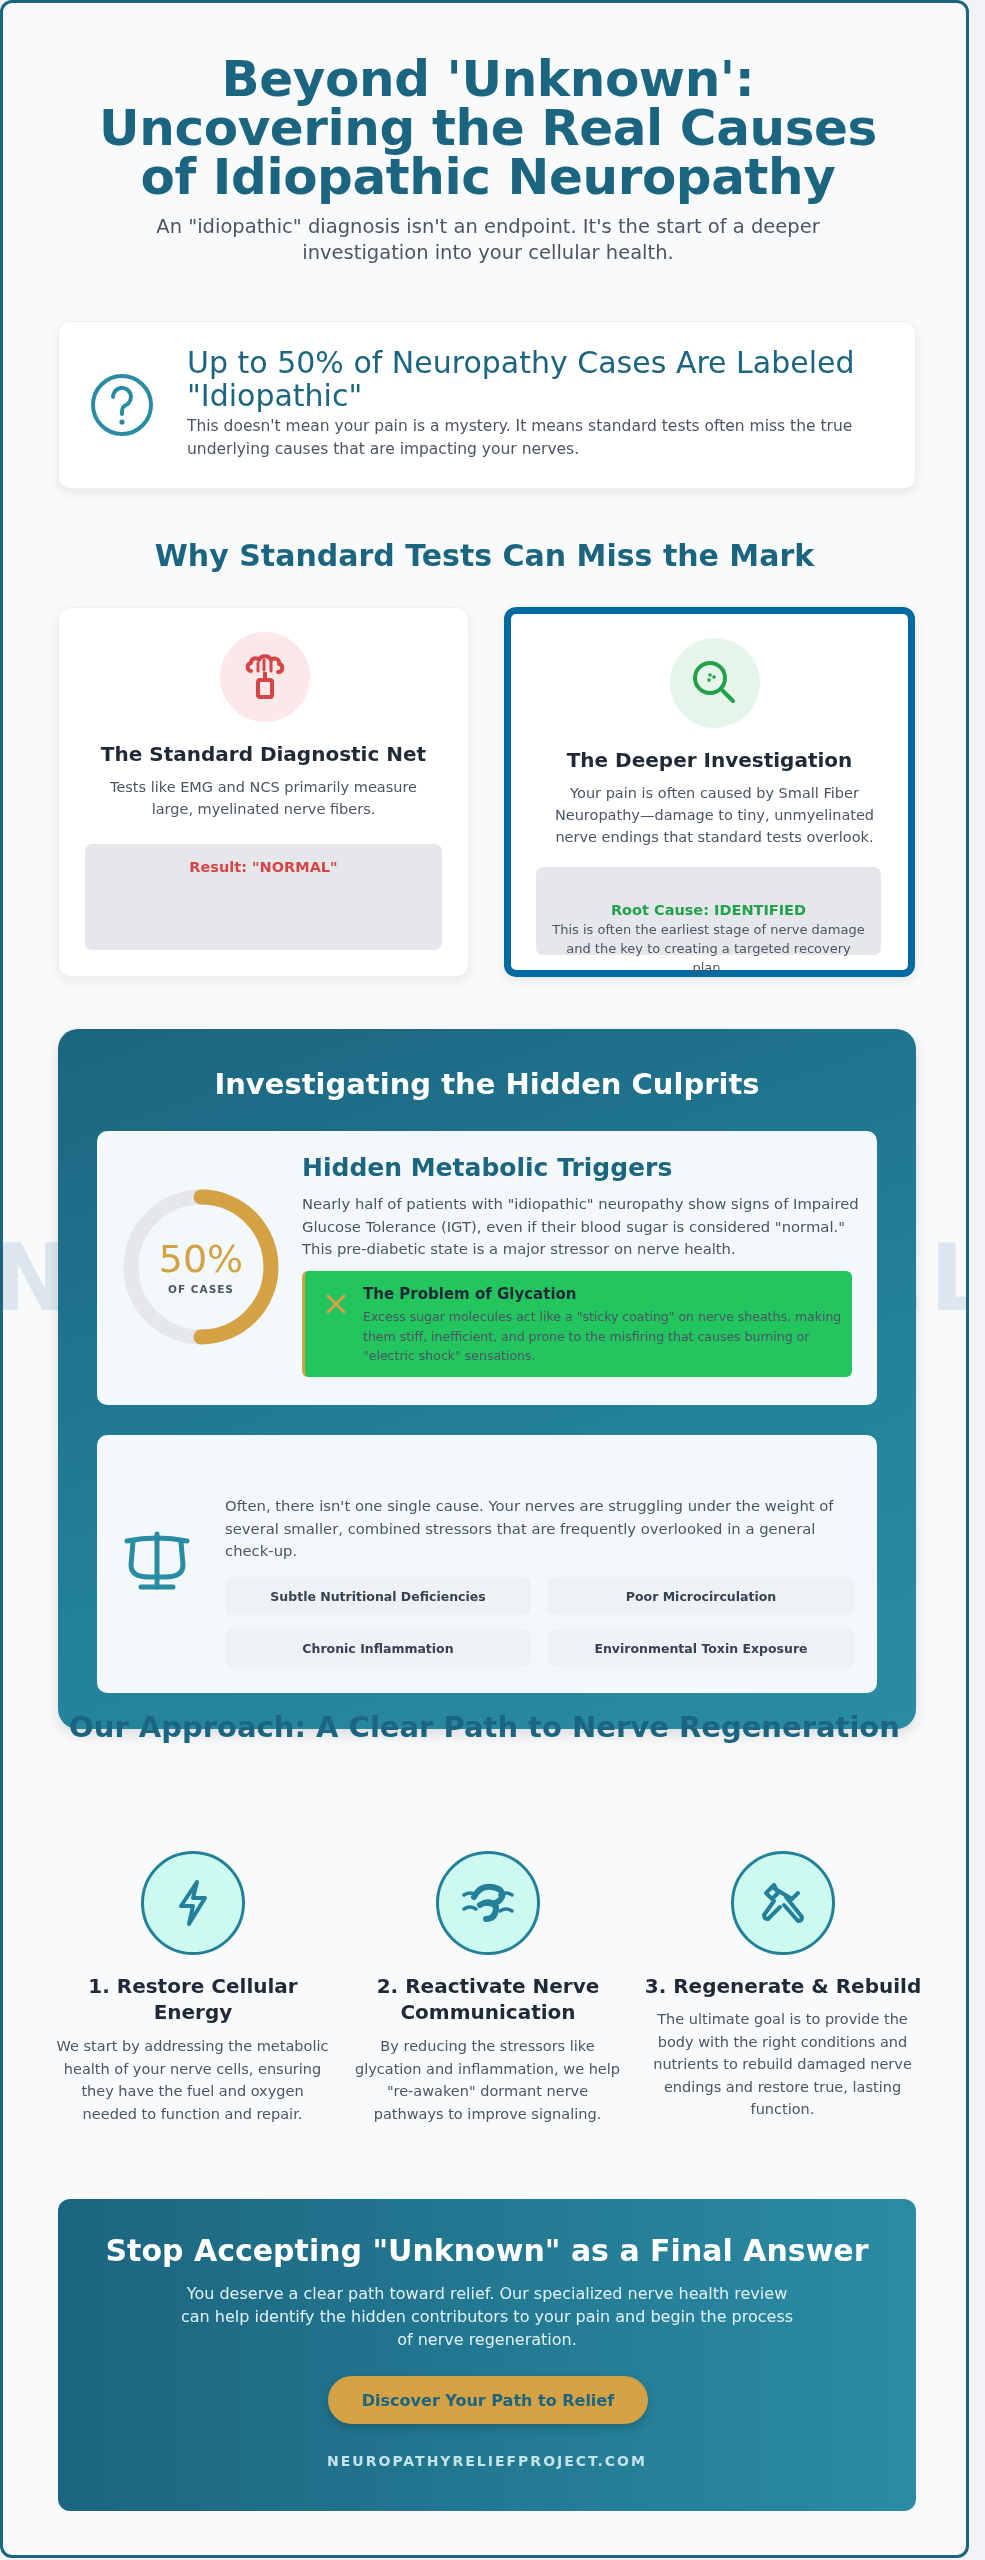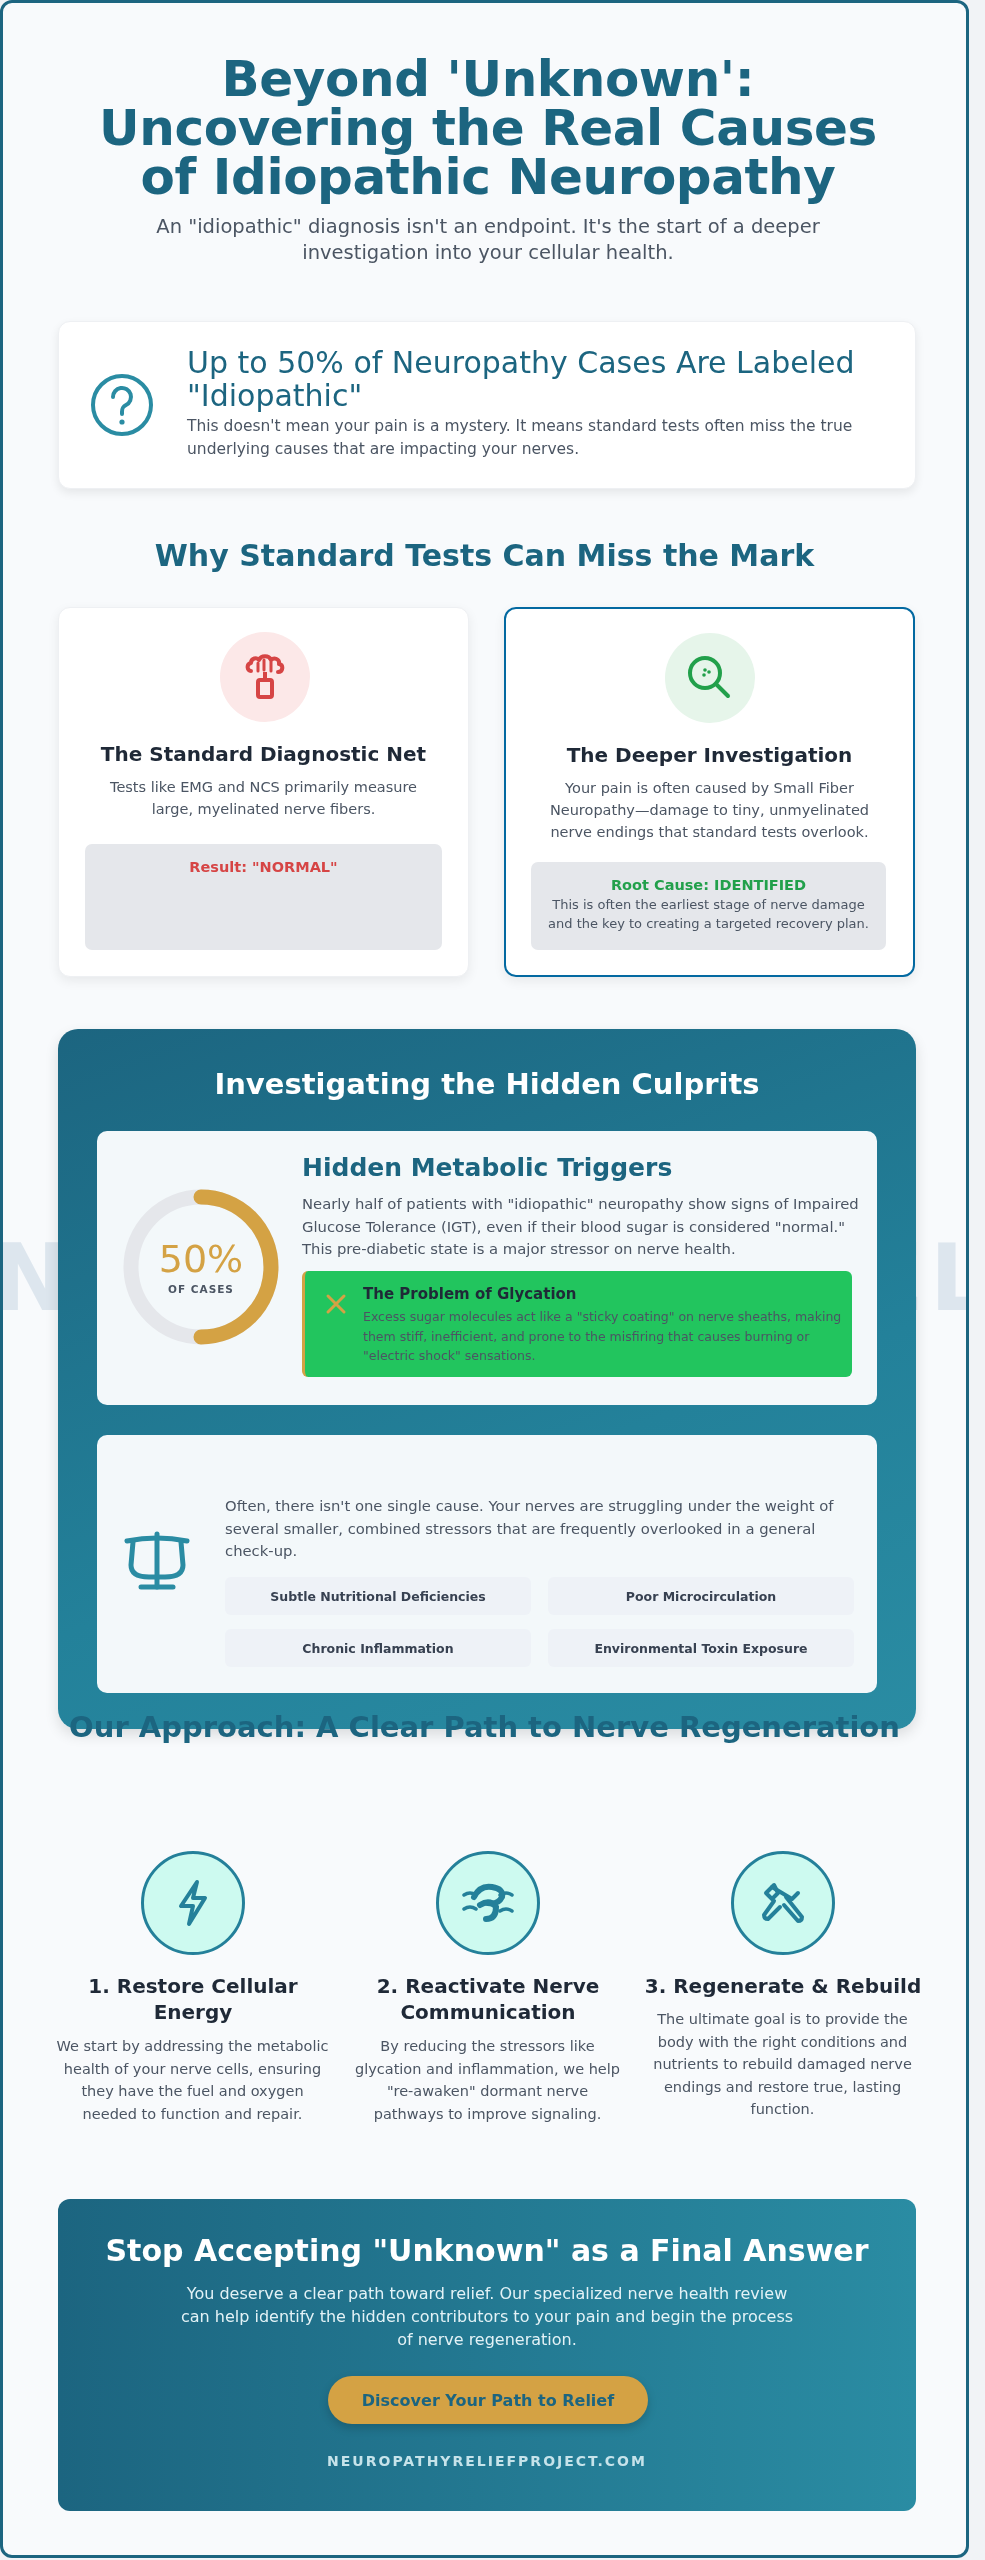--- a/index.html
+++ b/index.html
@@ -46,21 +46,21 @@
   .section-title {
     position: absolute; left: 0; width: 963px; text-align: center;
     font-size: 30px; font-weight: bold; color: #1c6580;
   }
 
   .compare-card {
     position: absolute; top: 604px; width: 411px; height: 370px;
     background: #fff; border-radius: 12px; box-shadow: 0 4px 12px rgba(0,0,0,0.07);
   }
   .compare-card.left { left: 55px; border: 1px solid #eef0f3; }
-  .compare-card.right { left: 501px; border: 2px solid #0369a1; }
+  .compare-card.right { left: 501px; border: 7px solid #0369a1; }
   .compare-icon {
     position: absolute; left: 161px; top: 24px; width: 90px; height: 90px; border-radius: 50%;
     display: flex; align-items: center; justify-content: center;
   }
   .compare-card.left .compare-icon { background: #fce8e8; }
   .compare-card.right .compare-icon { background: #e6f5ea; left: 159px; }
   .compare-title {
     position: absolute; left: 0; top: 134px; width: 100%; text-align: center;
     font-size: 20px; font-weight: bold; color: #1f2937;
   }
@@ -212,21 +212,21 @@
           <circle cx="22" cy="22" r="15" fill="none" stroke="#22a04b" stroke-width="4"></circle>
           <path d="M33 33 L45 45" stroke="#22a04b" stroke-width="4" stroke-linecap="round"></path>
           <circle cx="22" cy="19" r="1.8" fill="#22a04b"></circle>
           <circle cx="26" cy="21" r="1.8" fill="#22a04b"></circle>
           <circle cx="21" cy="24" r="1.8" fill="#22a04b"></circle>
         </svg>
       </div>
       <h3 class="compare-title">The Deeper Investigation</h3>
       <p class="compare-desc" style="left:28px; width:351px;">Your pain is often caused by Small Fiber Neuropathy—damage to tiny, unmyelinated nerve endings that standard tests overlook.</p>
       <div class="compare-result">
-        <div class="result-label" style="color:#22a04b;">Root Cause: IDENTIFIED</div>
+        <div class="result-label" style="color:#22a04b;margin-top:20px;">Root Cause: IDENTIFIED</div>
         <div class="result-text">This is often the earliest stage of nerve damage and the key to creating a targeted recovery plan.</div>
       </div>
     </div>
 
     <div class="culprits">
       <h2 class="culprits-title">Investigating the Hidden Culprits</h2>
 
       <div class="culprit-card metabolic">
         <svg class="donut" viewBox="0 0 160 160">
           <circle cx="80" cy="80" r="70" fill="none" stroke="#e5e7eb" stroke-width="15"></circle>

